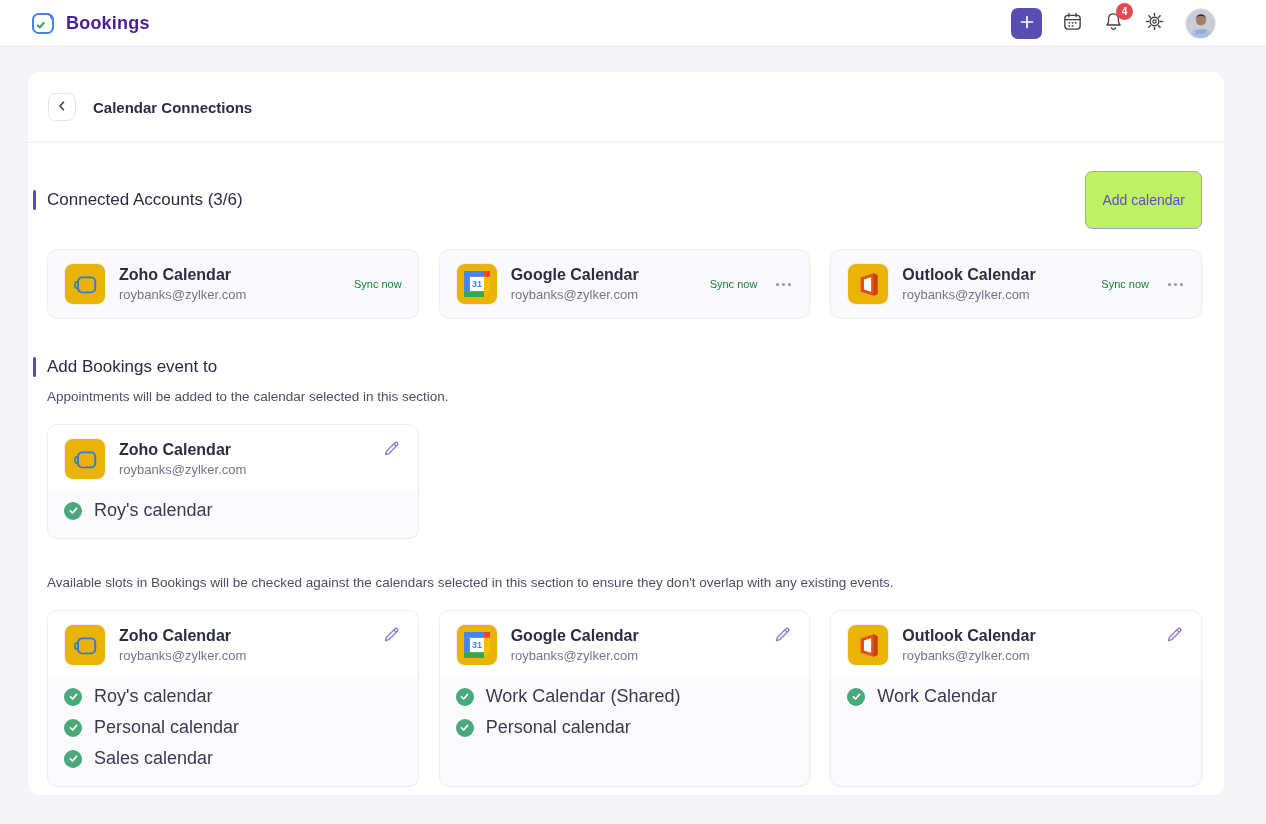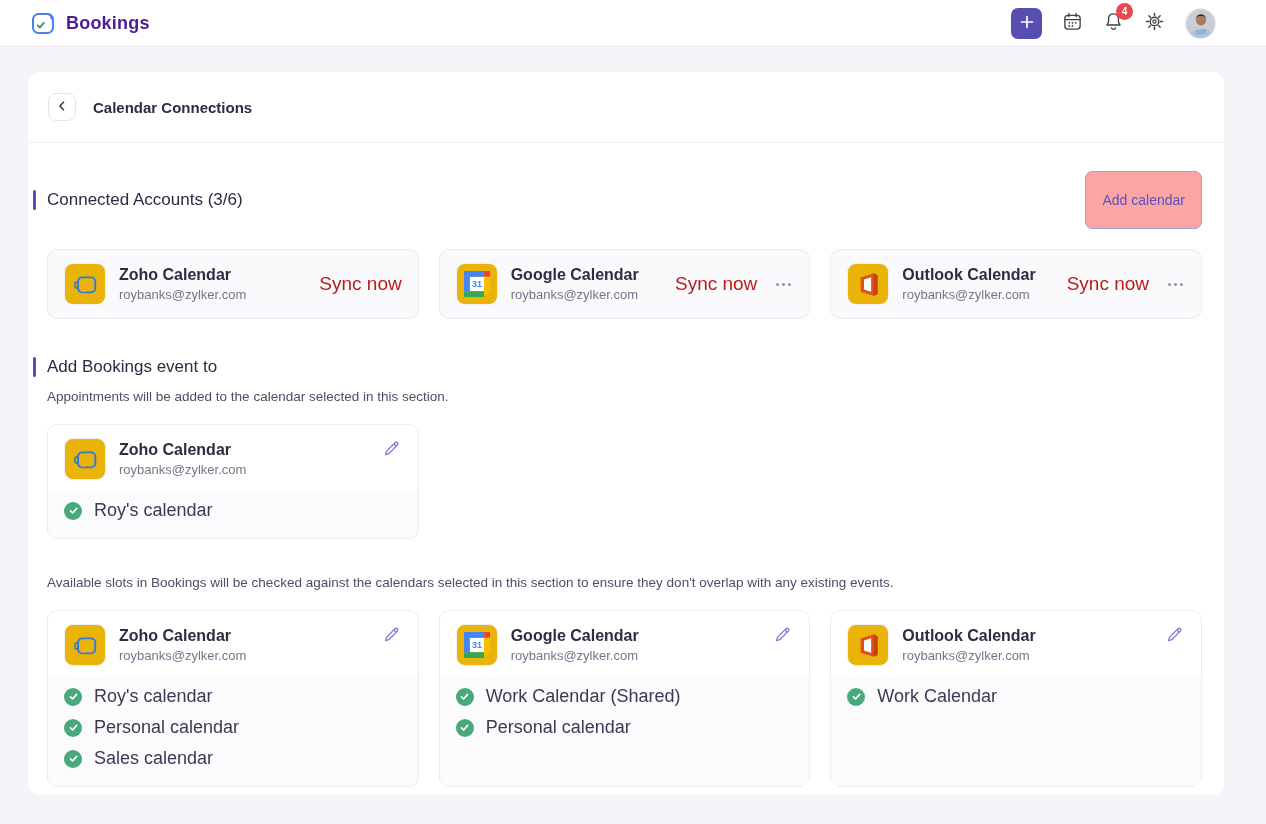--- a/index.html
+++ b/index.html
@@ -50,41 +50,41 @@
   .section-head-row { display:flex; align-items:center; }
   .section-title {
     position:relative; font-size:17px; font-weight:400; color:#2b2b43; line-height:24px;
   }
   .section-title::before {
     content:""; position:absolute; left:-14px; top:2px; width:3px; height:20px;
     background:var(--accent,#584db3); border-radius:2px;
   }
   .section-desc { font-size:13.5px; color:#4d4d66; margin-top:10px; }
   .add-btn {
-    margin-left:auto; background:#fca5a5; border:1px solid #a79edd; color:#5b50c0;
+    margin-left:auto; background:#bef264; border:1px solid #a79edd; color:#5b50c0;
     font-size:14px; font-weight:500; border-radius:7px; padding:20px 16px; cursor:pointer;
     font-family:inherit;
   }
   .cards-row { display:flex; gap:20px; margin-top:20px; }
   .cards-row > * { flex:1 1 0; min-width:0; }
   .cards-row.single > * { flex:0 0 calc((100% - 40px)/3); }
   .section { margin-top:36px; }
   
   .sync-card {
     height:70px; background:#fafafc; border:1px solid #ececf3; border-radius:10px;
     display:flex; align-items:center; padding:0 16px;
   }
   .icon-tile {
     width:42px; height:42px; background:#eab308; border:1px solid #f0f0f5; border-radius:9px;
     display:flex; align-items:center; justify-content:center; flex:none;
   }
   .card-meta { margin-left:13px; min-width:0; }
   .card-title { font-size:16px; font-weight:700; color:#2c2c42; white-space:nowrap; }
   .card-email { font-size:13px; color:#75758a; margin-top:3px; white-space:nowrap; }
-  .sync-action { margin-left:auto; font-size:19px; font-weight:500; color:#b91c1c; cursor:pointer; white-space:nowrap; }
+  .sync-action { margin-left:auto; font-size:11px; font-weight:500; color:#15803d; cursor:pointer; white-space:nowrap; }
   .dots-btn { display:flex; gap:3px; margin-left:17px; cursor:pointer; background:none; border:none; padding:4px 2px; }
   .dots-btn i { width:3px; height:3px; border-radius:50%; background:#9090a0; display:block; }
   
   .select-card { border:1px solid #ececf3; border-radius:10px; background:#fbfbfd; overflow:hidden; display:flex; flex-direction:column; }
   .select-card .head { background:#fff; display:flex; align-items:center; padding:13px 16px 11px; }
   .edit-btn { margin-left:auto; background:none; border:none; cursor:pointer; padding:2px; align-self:flex-start; }
   .select-card .list { padding:4px 16px 12px; }
   .cal-item { display:flex; align-items:center; gap:12px; padding:5px 0; }
   .cal-item .check {
     width:18px; height:18px; border-radius:50%; background:var(--green,#49a97a); flex:none;

